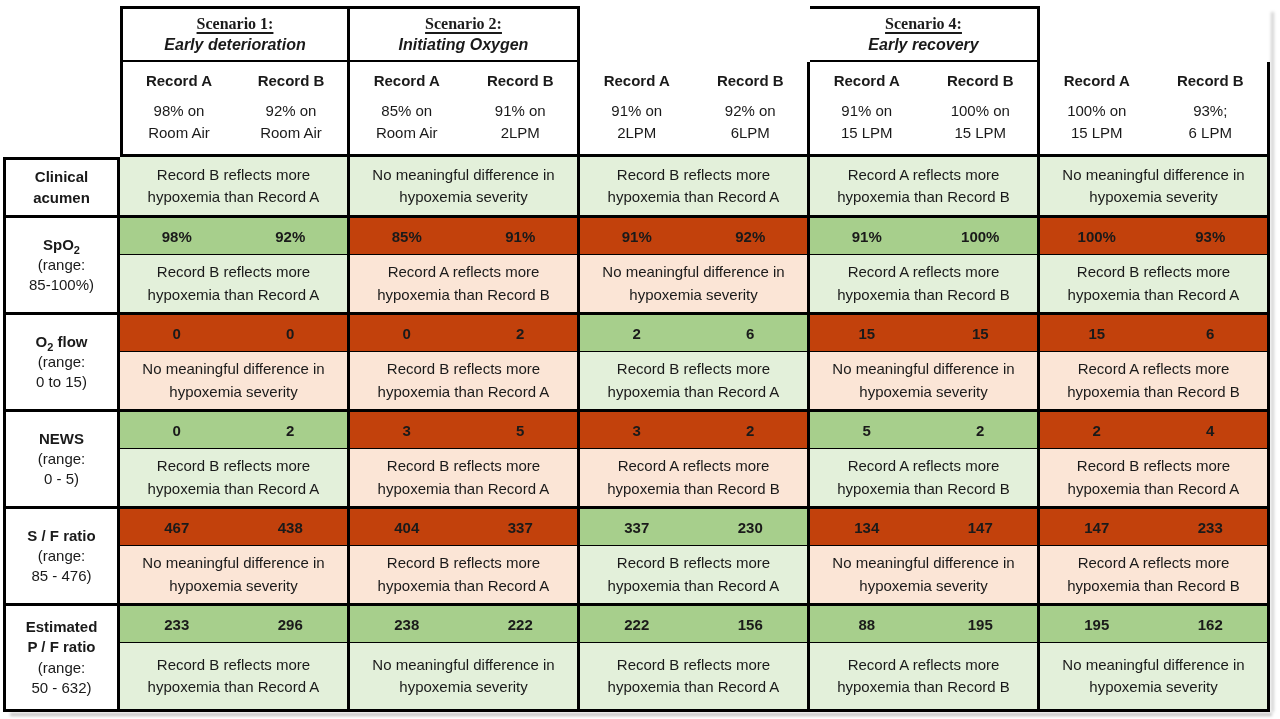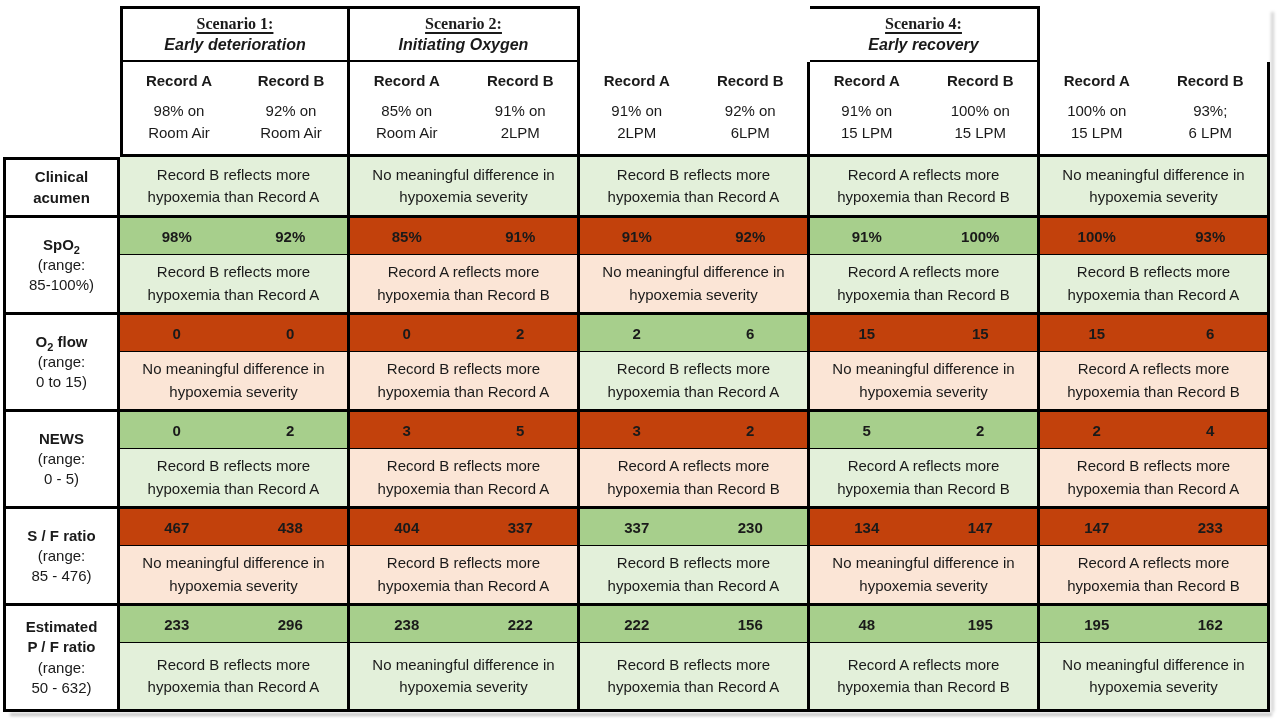--- a/index.html
+++ b/index.html
@@ -318,21 +318,21 @@
       </div>
     <div class="cell vals tone-green" style="grid-area:12/3">
         <div class="v">238</div>
         <div class="v">222</div>
       </div>
     <div class="cell vals tone-green" style="grid-area:12/4">
         <div class="v">222</div>
         <div class="v">156</div>
       </div>
     <div class="cell vals tone-green" style="grid-area:12/5">
-        <div class="v">48</div>
+        <div class="v">88</div>
         <div class="v">195</div>
       </div>
     <div class="cell vals tone-green" style="grid-area:12/6">
         <div class="v">195</div>
         <div class="v">162</div>
       </div>
     <div class="cell light-green" style="grid-area:13/2">
         <div class="itx">Record B reflects more hypoxemia than Record A</div>
       </div>
     <div class="cell light-green" style="grid-area:13/3">

